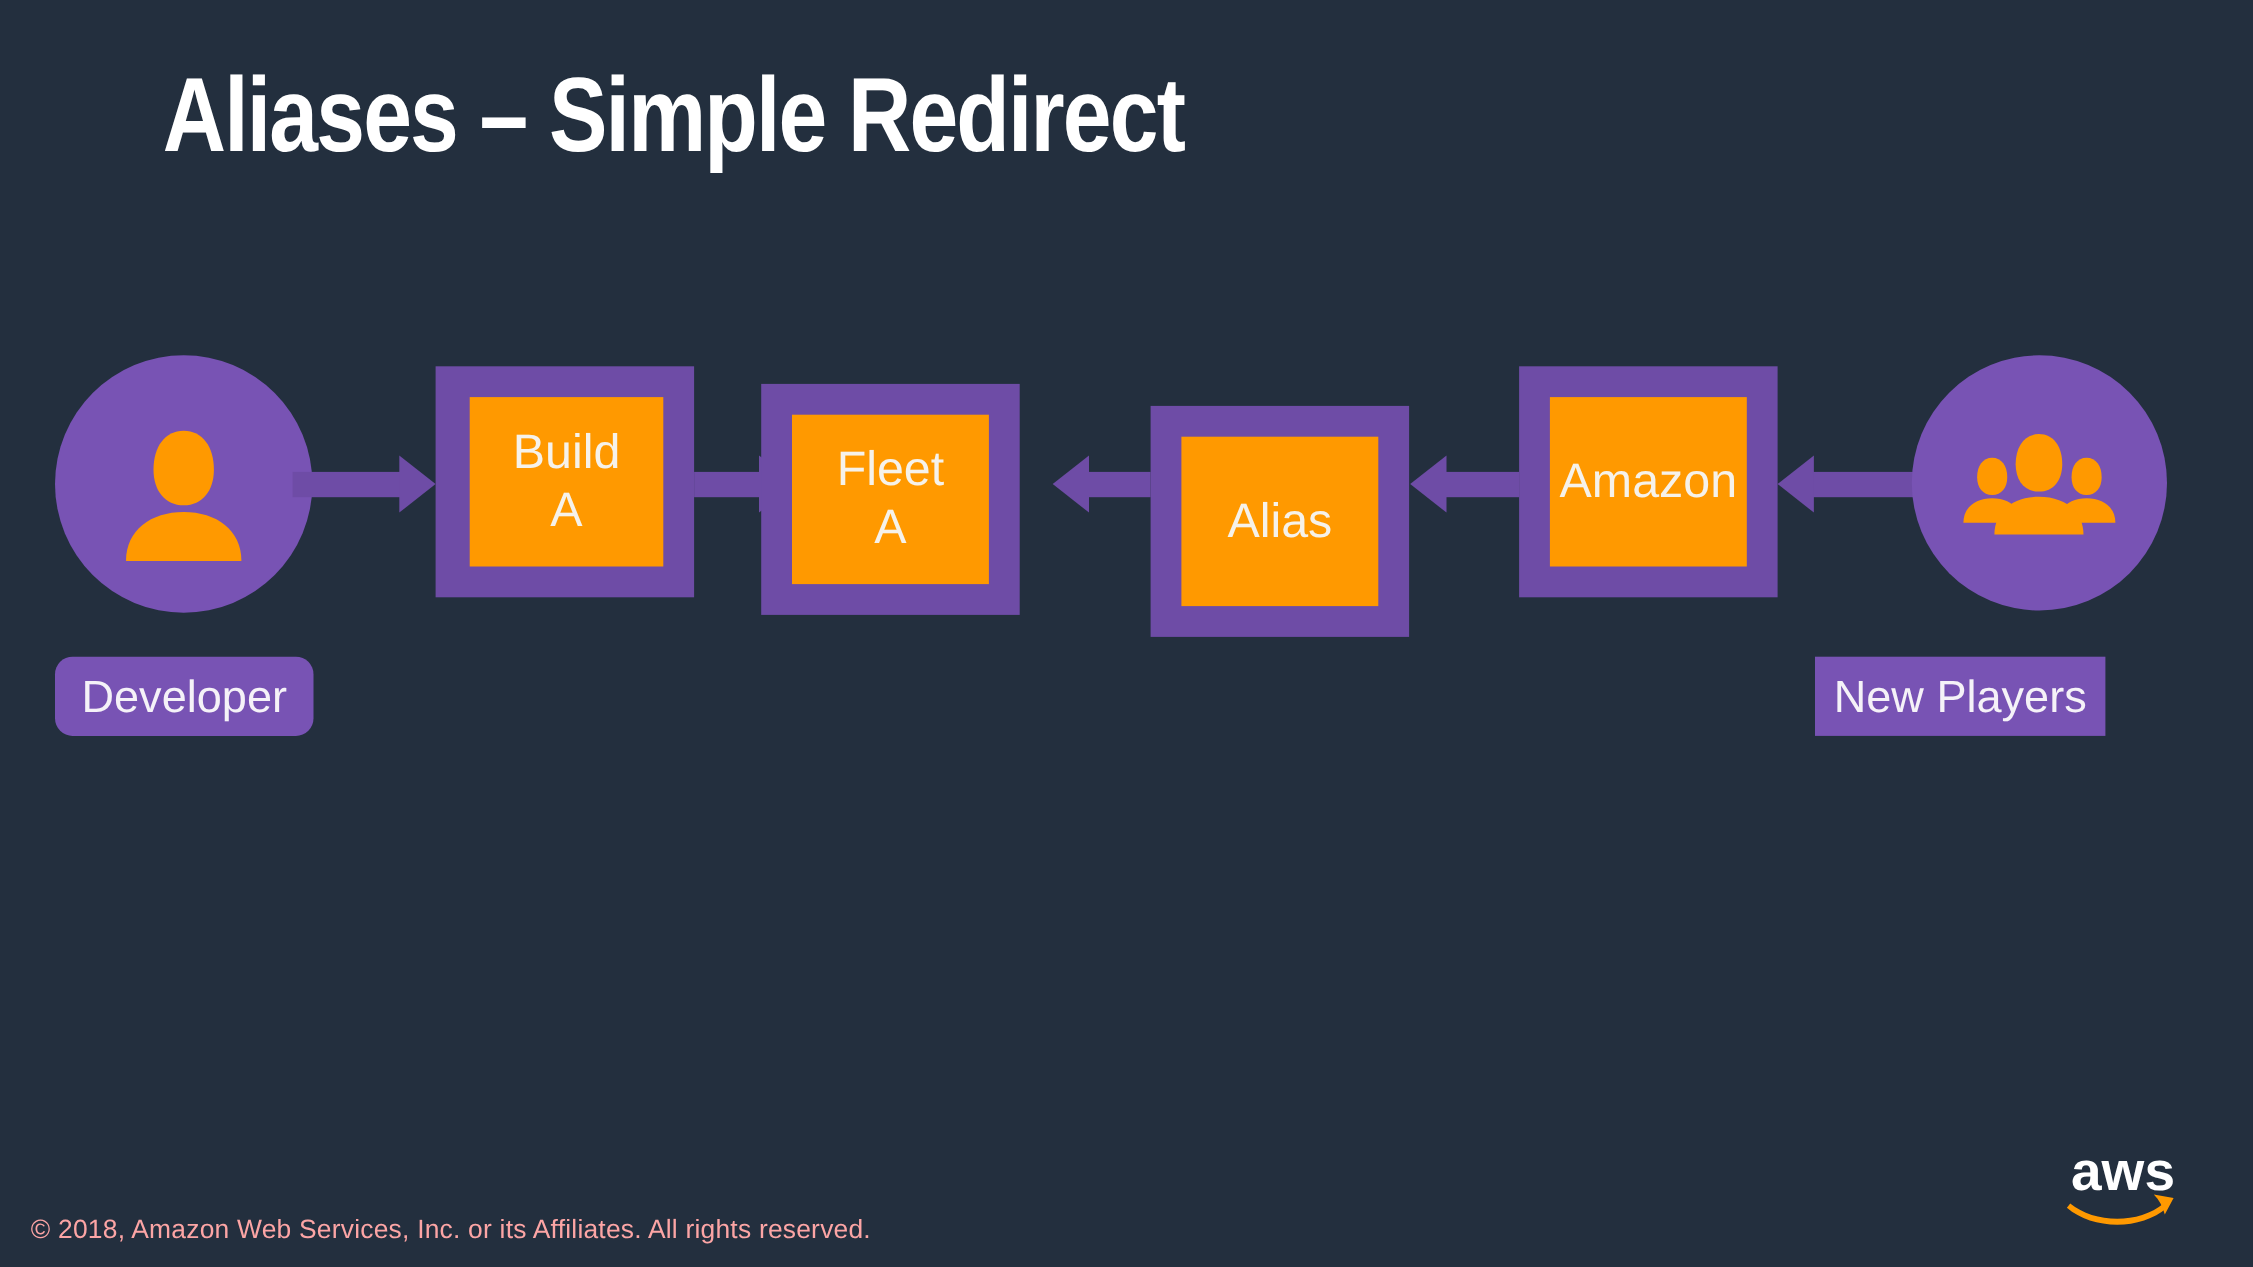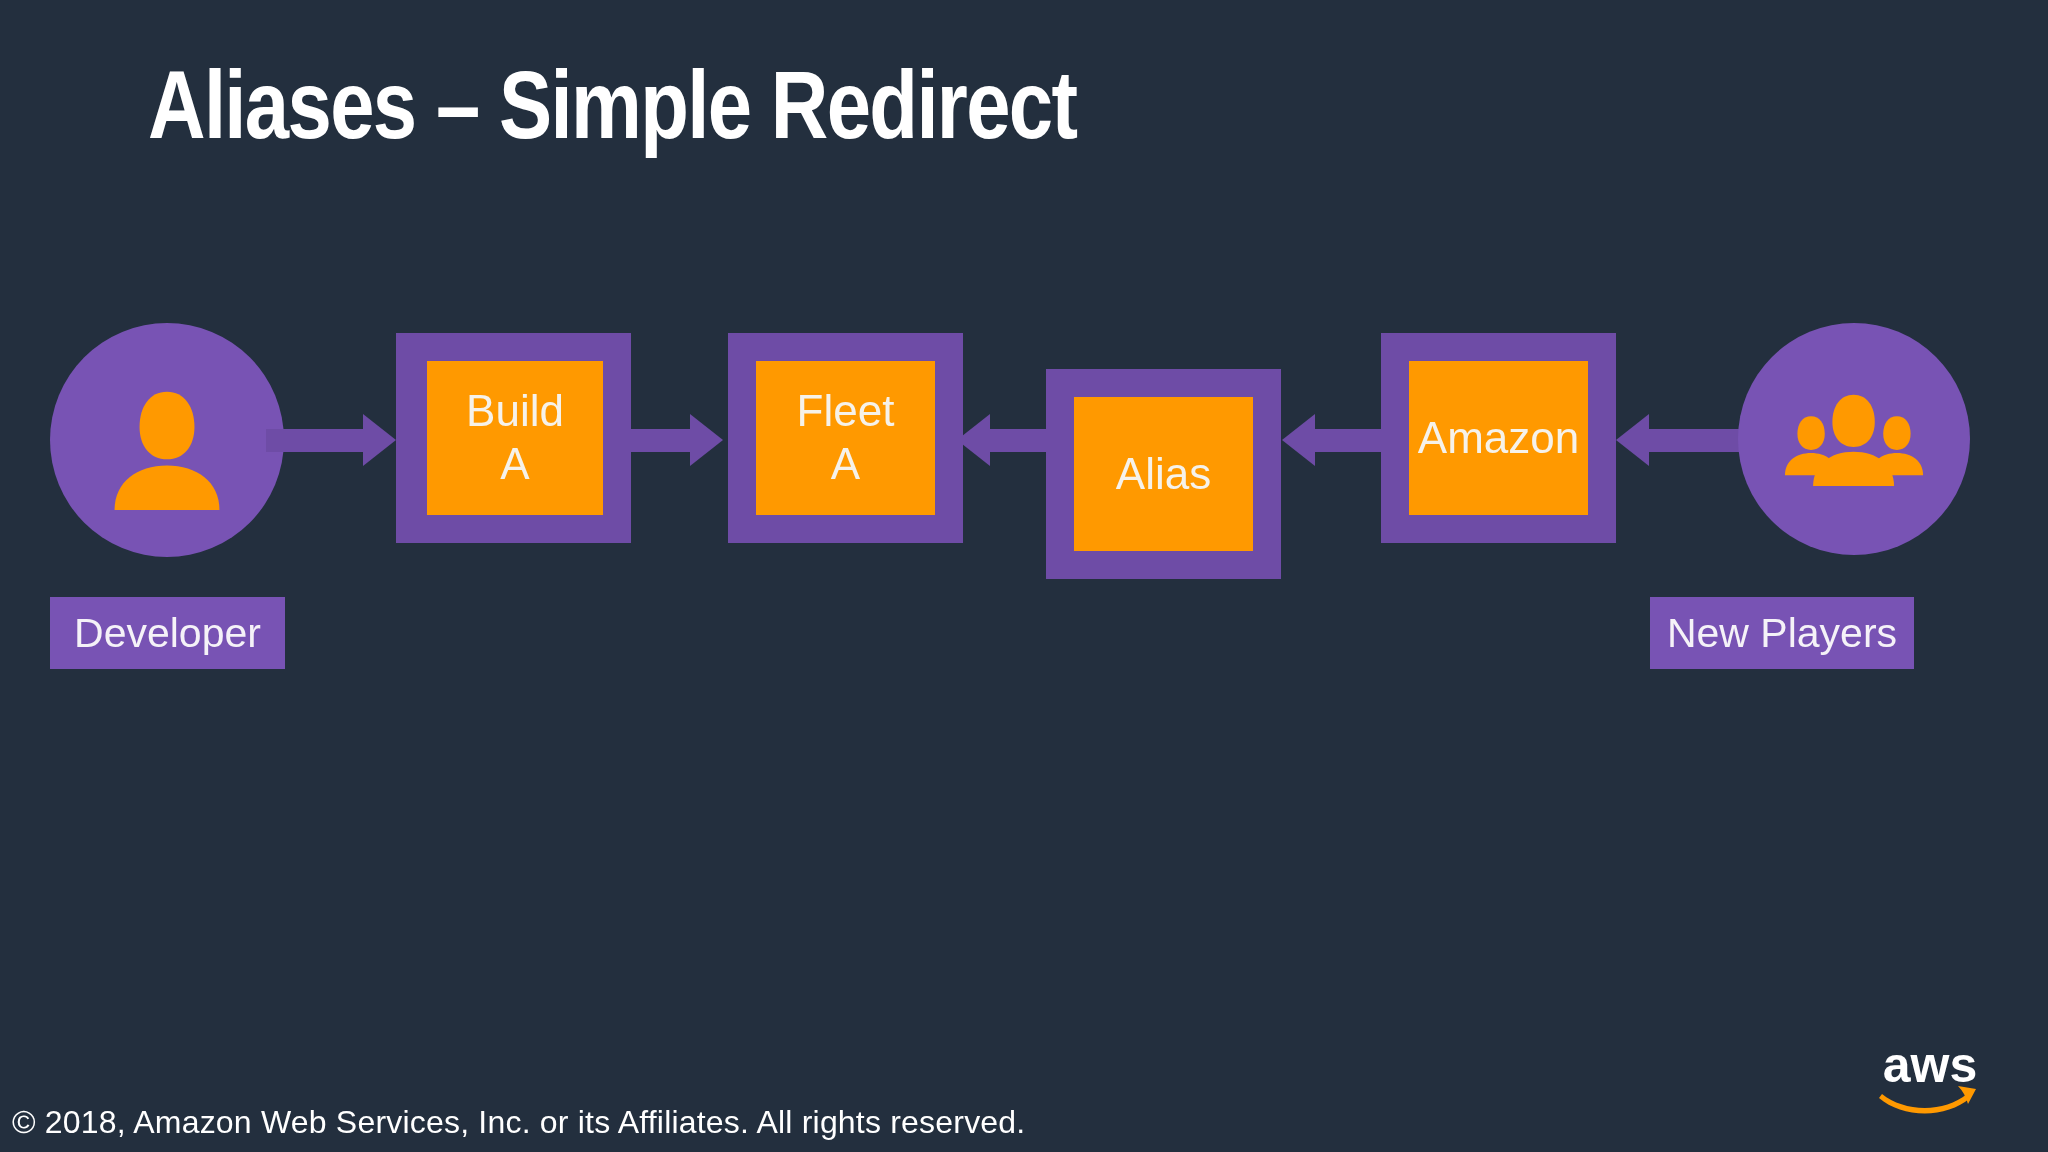--- a/index.html
+++ b/index.html
@@ -47,21 +47,21 @@
   }
   .node-inner {
     width: 100%; height: 100%;
     background: var(--orange);
     display: flex; flex-direction: column;
     align-items: center; justify-content: center;
     color: var(--text-light);
     font-size: 44px; line-height: 1.2; font-weight: 300;
   }
   .node-build  { left: 396px; padding-left: 31px; }
-  .node-fleet  { left: 728px; }
+  .node-fleet  { left: 692px; margin-top: 16px; }
   .node-alias  { left: 1046px; margin-top: 36px; }
   .node-client { left: 1381px; }
   .node-line { display: block; min-height: 0; }
   .node-line:empty { display: none; }
 
   
   .arrow { position: absolute; top: 414px; height: 52px; }
   .arrow .shaft {
     position: absolute; top: 15px; height: 23px;
     background: var(--purple);
@@ -88,26 +88,26 @@
   .arrow-5 { left: 1616px; width: 128px; }
 
   
   .actor-label {
     position: absolute; top: 597px; height: 72px;
     background: var(--purple-bright);
     color: #F5F2F8; font-size: 41px; font-weight: 300;
     display: flex; align-items: center; justify-content: center;
     white-space: nowrap;
   }
-  .dev-label { left: 50px; width: 235px; }
+  .dev-label { left: 50px; width: 235px; border-radius: 16px; }
   .np-label  { left: 1650px; width: 264px; }
 
   .footer {
-    position: absolute; left: 12px; top: 1104px;
-    font-size: 32px; color: #ffffff; letter-spacing: 0.2px;
+    position: absolute; left: 28px; top: 1104px;
+    font-size: 24px; color: #fca5a5; letter-spacing: 0.2px;
     white-space: nowrap;
   }
 
   .aws-logo { position: absolute; left: 1872px; top: 1036px; text-decoration: underline; }
 </style>
 </head>
 <body>
 
 <div class="slide">
 

